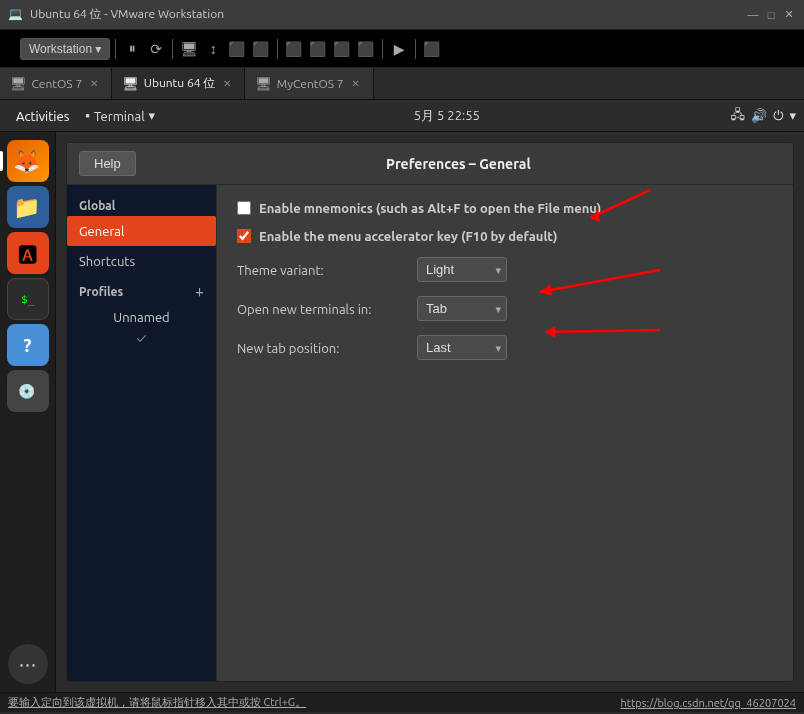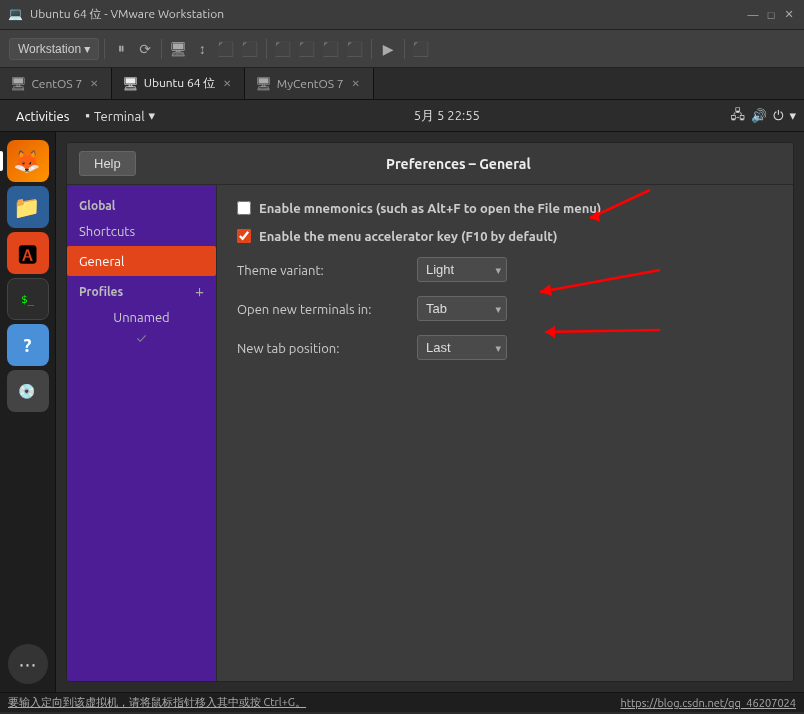--- a/index.html
+++ b/index.html
@@ -19,25 +19,25 @@
     .title-bar .icon { width: 16px; height: 16px; margin-right: 6px; }
     .title-bar .title { flex: 1; }
     .title-bar .win-controls { display: flex; gap: 4px; }
     .win-controls span {
       width: 14px; height: 14px; display: flex; align-items: center; justify-content: center;
       color: #aaa; font-size: 11px; cursor: pointer;
     }
 
     
     .vmware-toolbar {
-      background: #404040;
+      background: #000000;
       height: 38px;
       display: flex;
       align-items: center;
-      padding: 0 9px;
+      padding: 0 20px;
       border-bottom: 1px solid #222;
       gap: 2px;
     }
     .vmware-toolbar .ws-btn {
       background: #4a4a4a;
       border: 1px solid #555;
       border-radius: 3px;
       color: #ccc;
       padding: 3px 8px;
       font-size: 12px;
@@ -191,21 +191,21 @@
       flex: 1; text-align: center;
       color: #eee; font-size: 14px; font-weight: bold;
     }
     .prefs-body {
       display: flex;
       flex: 1;
       overflow: hidden;
     }
     .prefs-sidebar {
       width: 150px;
-      background: #4c1d95;
+      background: #0f172a;
       border-right: 1px solid #2a2a2a;
       padding-top: 8px;
     }
     .prefs-section-title {
       color: #bbb;
       font-weight: bold;
       font-size: 12px;
       padding: 6px 12px 4px;
     }
     .prefs-nav-item {
@@ -381,22 +381,22 @@
 
       <div class="prefs-header">
         <button class="help-btn">Help</button>
         <div class="prefs-title">Preferences – General</div>
       </div>
 
       <div class="prefs-body">
 
         <div class="prefs-sidebar">
           <div class="prefs-section-title">Global</div>
+          <div class="prefs-nav-item active">General</div>
           <div class="prefs-nav-item">Shortcuts</div>
-          <div class="prefs-nav-item active">General</div>
           <div class="profiles-header">
             <span class="profiles-title">Profiles</span>
             <span class="profiles-add">+</span>
           </div>
           <div class="profile-item">
             <span>Unnamed</span>
             <span class="profile-check">✓</span>
           </div>
         </div>
 

